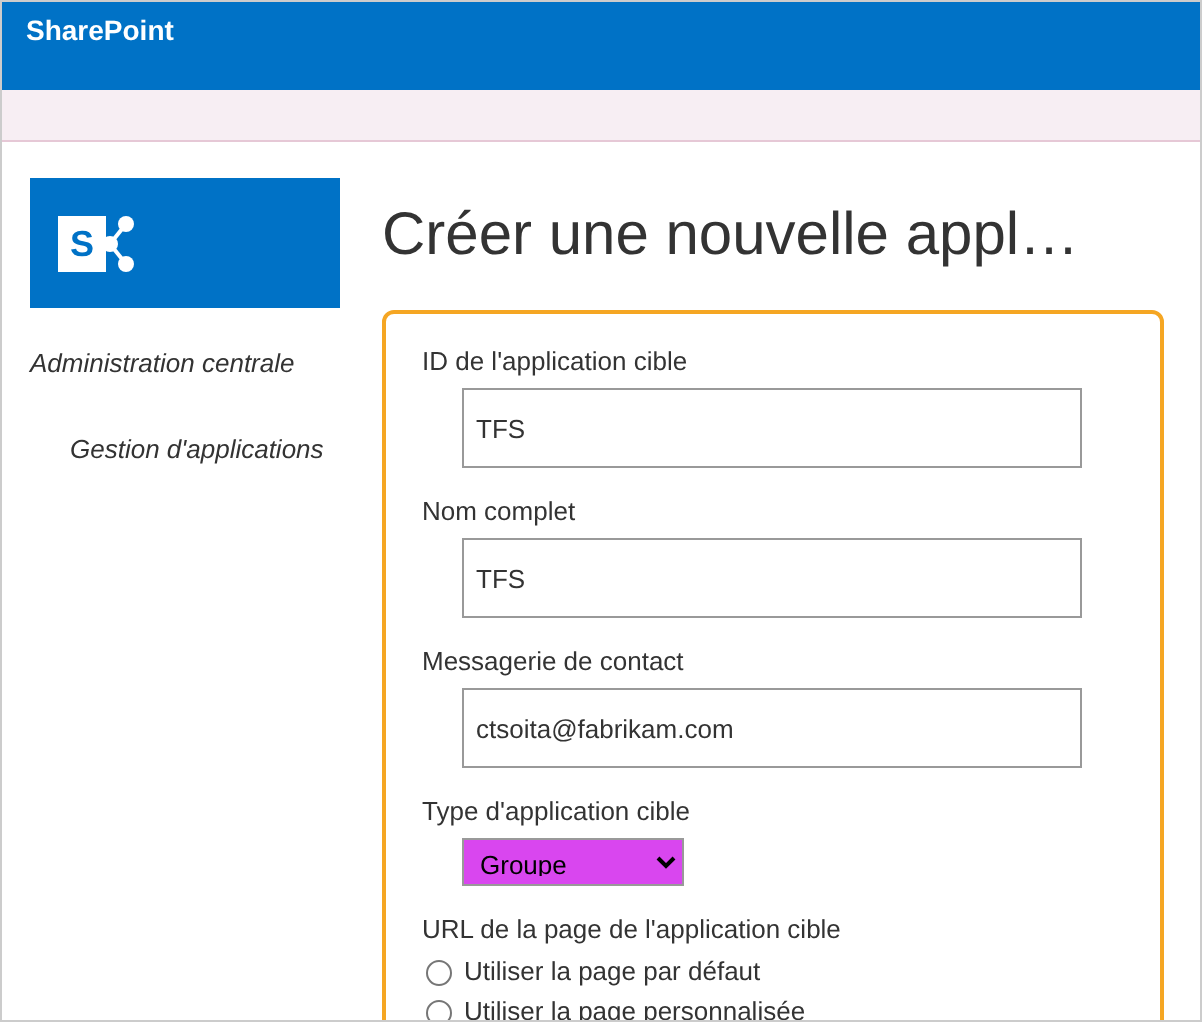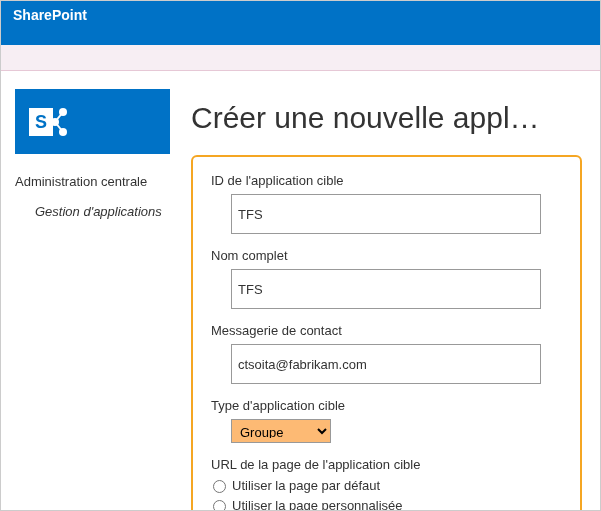--- a/index.html
+++ b/index.html
@@ -41,22 +41,23 @@
     background: #0072c6;
     display: flex;
     align-items: center;
     padding-left: 10px;
     margin-bottom: 20px;
   }
   .logo-tile svg { display: block; }
   .nav-link {
     font-size: 13px;
     color: #333;
-    margin-bottom: 15px;
+    margin-bottom: 28px;
     cursor: pointer;
+    font-style: italic;
   }
   .nav-sub {
     font-size: 13px;
     color: #333;
     padding-left: 20px;
     cursor: pointer;
     font-style: italic;
   }
   .main {
     flex: 1;
@@ -87,27 +88,27 @@
     width: 310px;
     height: 40px;
     border: 1px solid #999;
     font-size: 13px;
     padding: 2px 6px;
     margin-left: 20px;
     color: #333;
     background: #fff;
   }
   .select-input {
-    width: 100px;
+    width: 111px;
     height: 24px;
     border: 1px solid #999;
     font-size: 13px;
     padding: 4px 4px;
     margin-left: 20px;
-    background: #fdba74;
+    background: #d946ef;
   }
   .radio-row {
     display: flex;
     align-items: flex-end;
     margin: 5px 0 3px 0;
   }
   .radio-row input[type="radio"] {
     margin-right: 6px;
     margin-left: 2px;
   }

